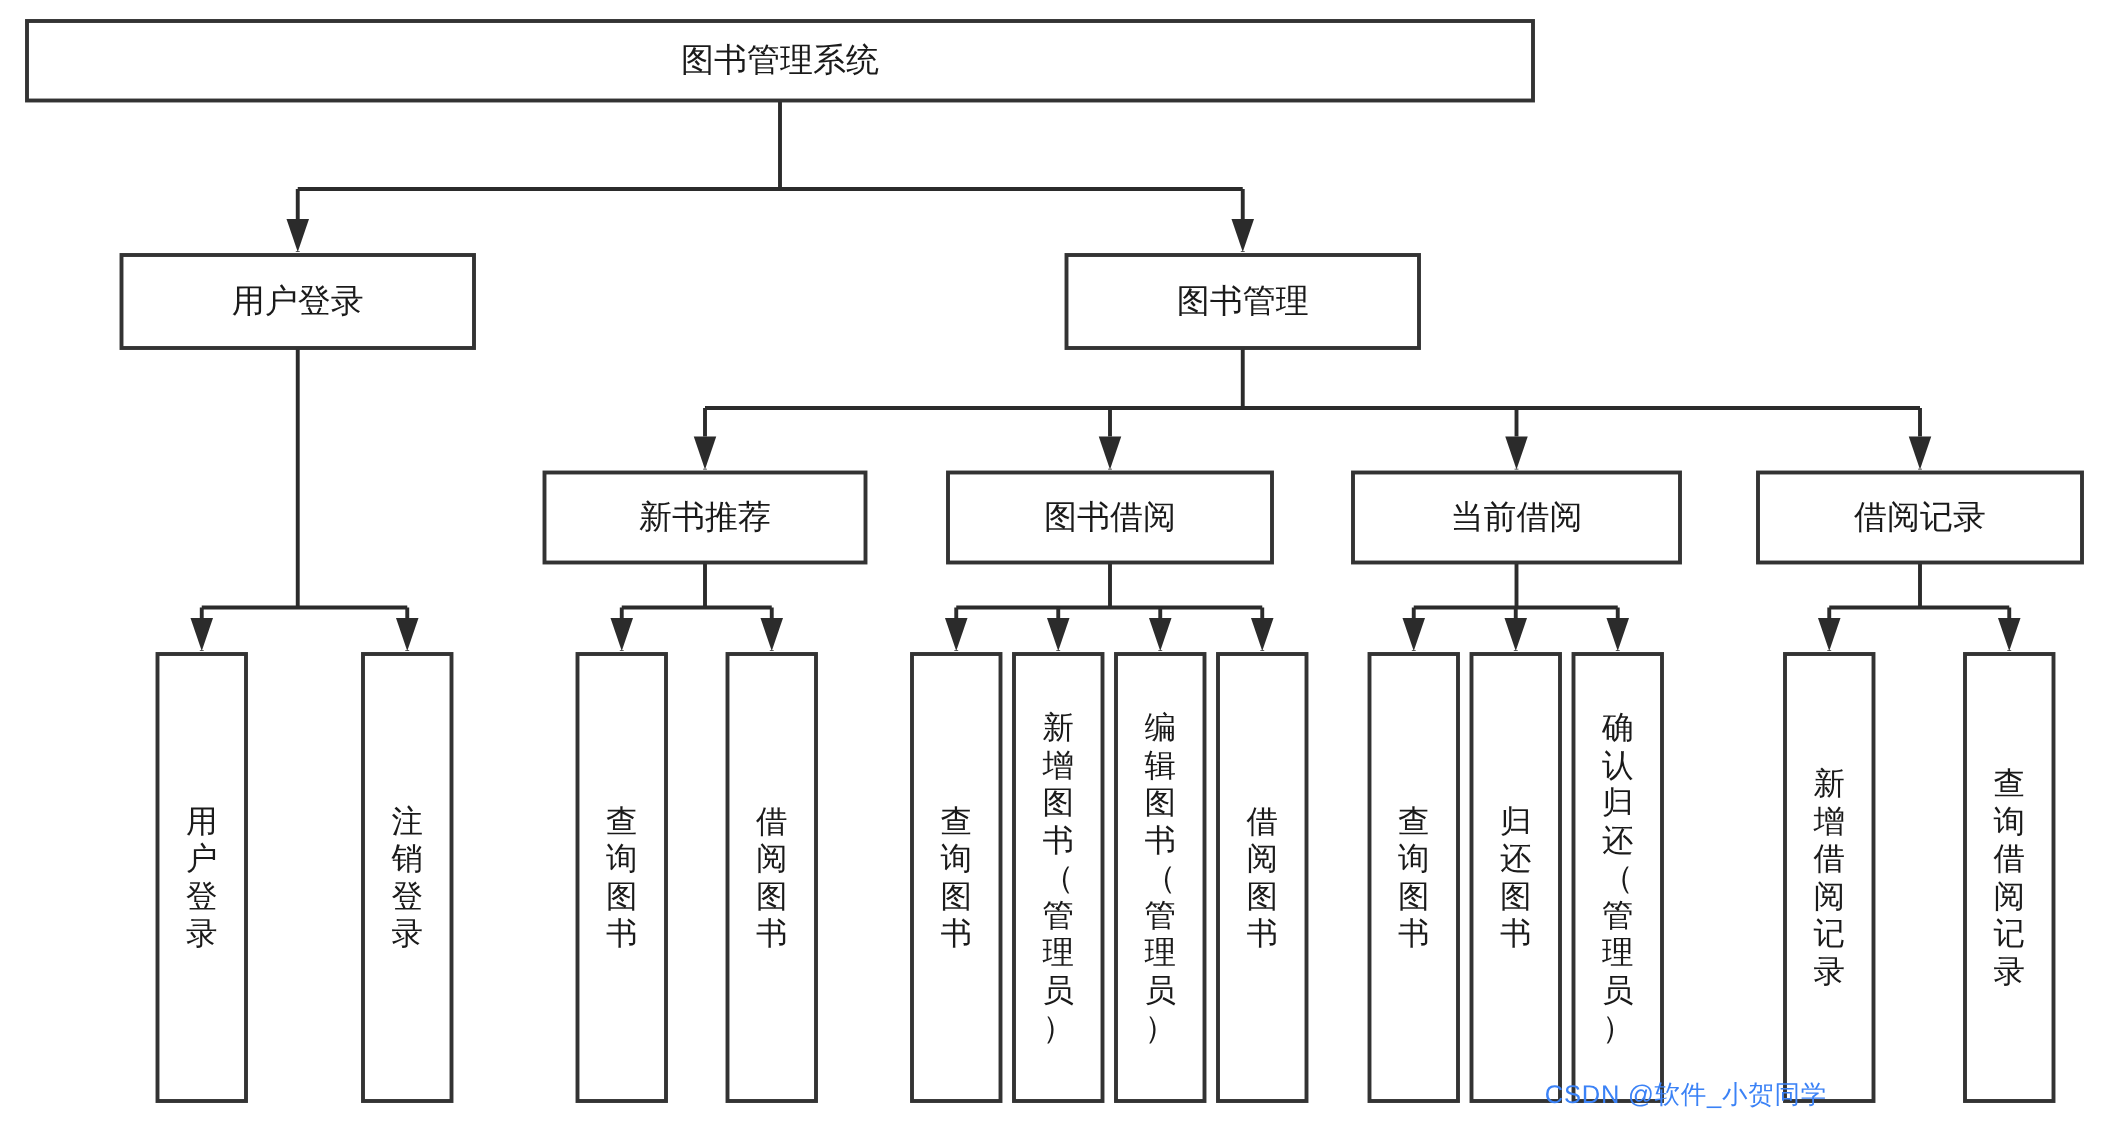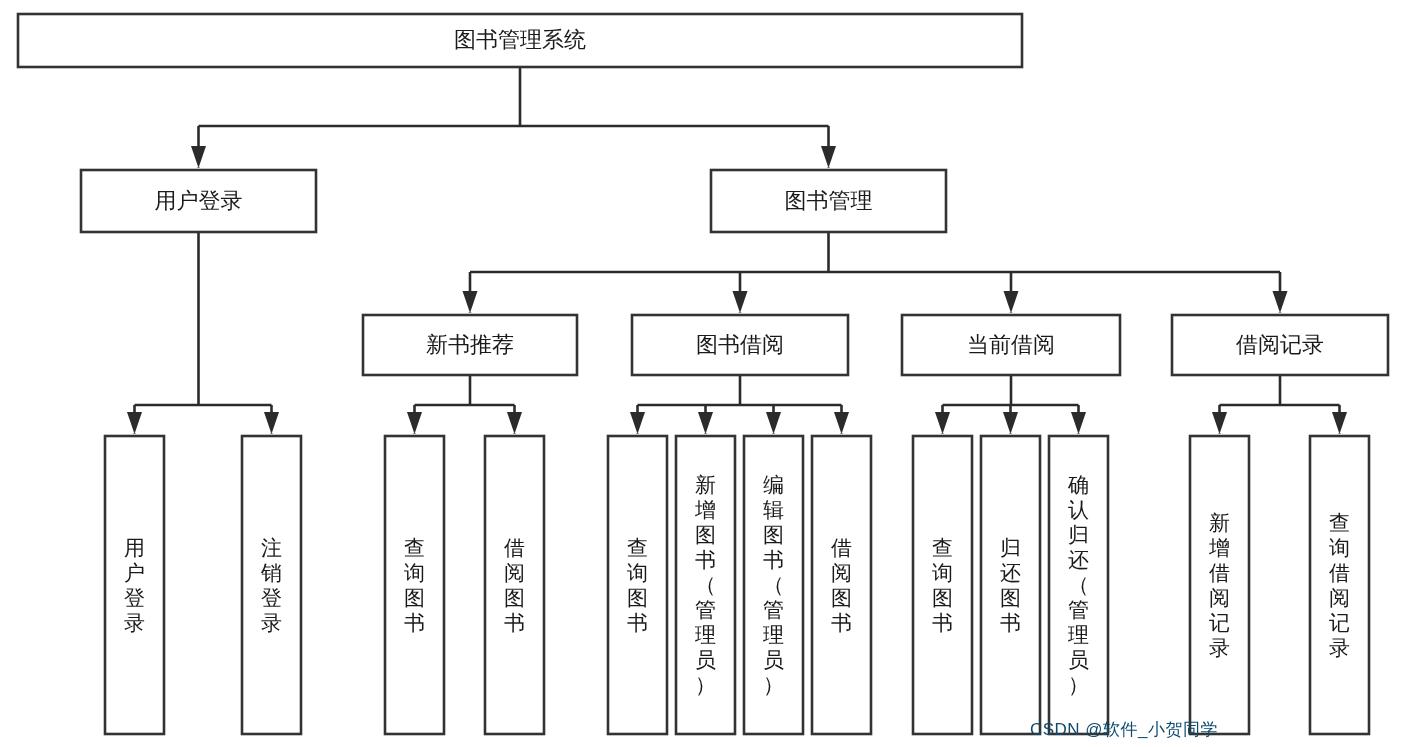--- a/index.html
+++ b/index.html
@@ -52,21 +52,21 @@
     font-size: 21px;
     fill: #1a1a1a;
     text-anchor: middle;
   }
   .watermark {
     position: absolute;
     right: 8px;
     bottom: 6px;
     font-family: "Liberation Sans", "DejaVu Sans", sans-serif;
     font-size: 17px;
-    color: #0c4a6e;
+    color: #3b82f6;
     letter-spacing: 0.5px;
     user-select: none;
     white-space: nowrap;
   }
 </style>
 </head>
 <body>
 
 <div id="diagram-root">
   <svg class="diagram" viewBox="0 0 1405 747" xmlns="http://www.w3.org/2000/svg">

